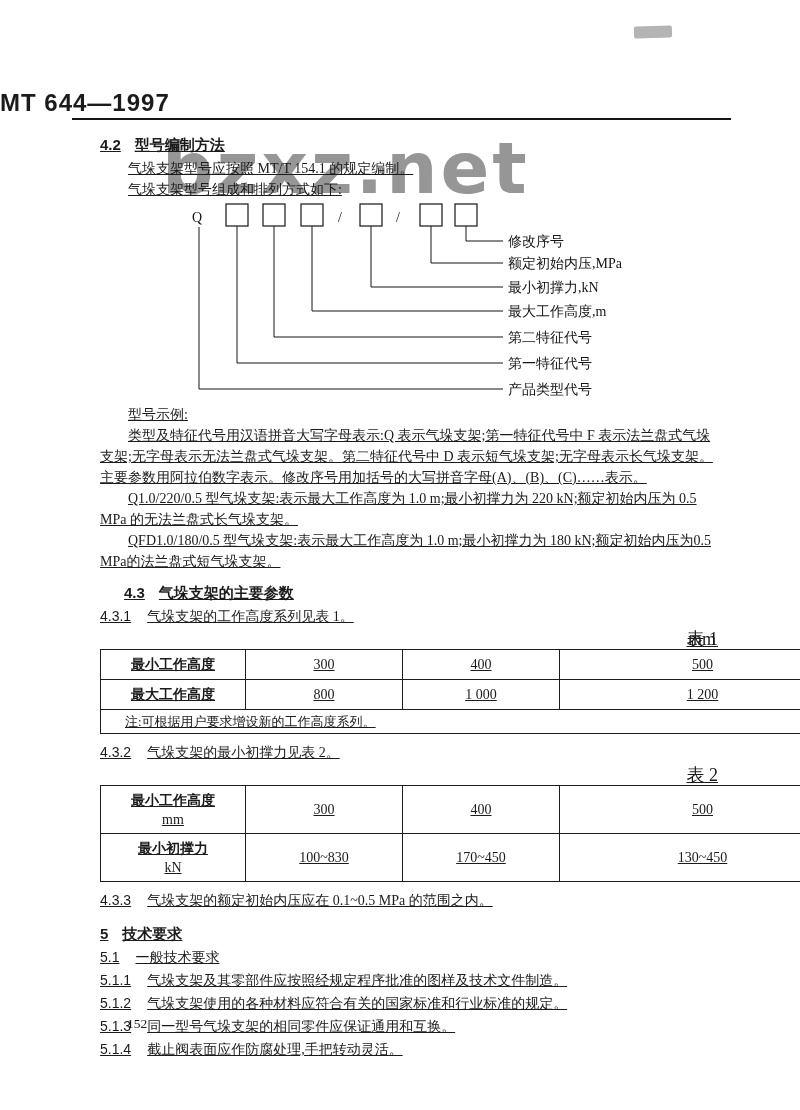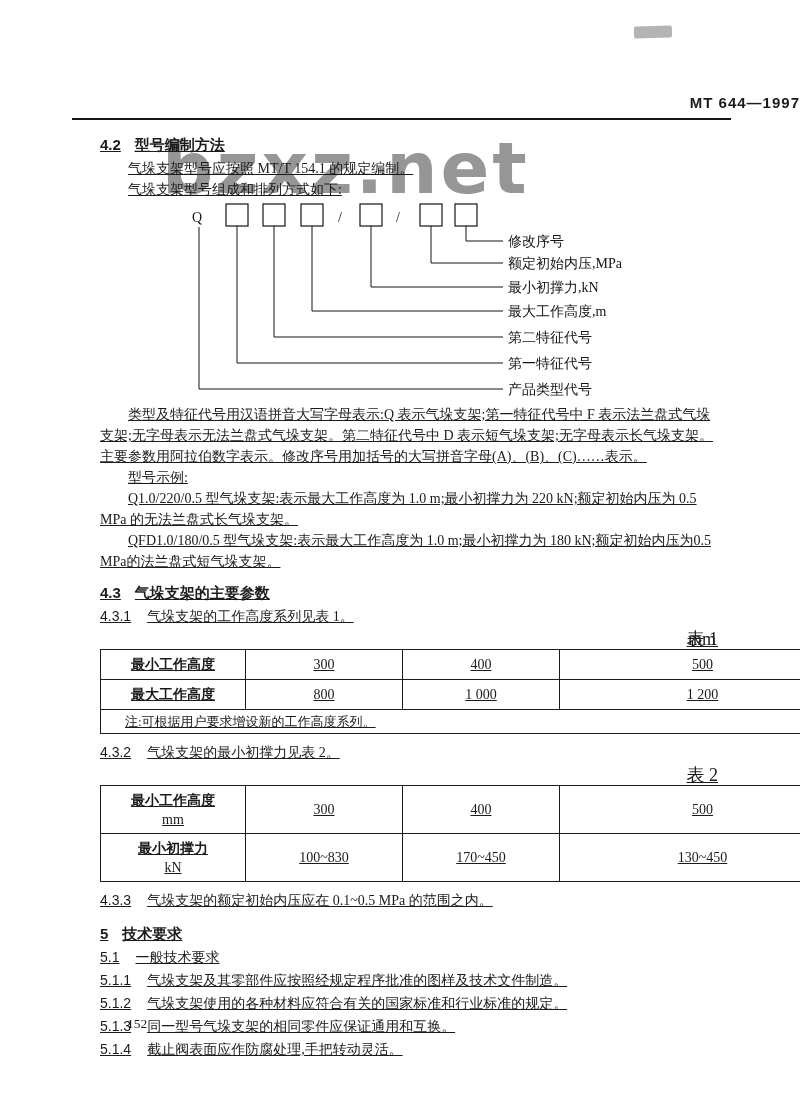--- a/index.html
+++ b/index.html
@@ -13,34 +13,34 @@
     position:absolute; top:26px; left:634px; width:38px; height:12px;
     background:#9b9b9b; border-radius:2px; opacity:.75; transform:rotate(-2deg);
   }
   .watermark {
     position:absolute; top:126px; left:162px; z-index:0;
     font-family:"DejaVu Sans", sans-serif; font-weight:bold;
     font-size:72px; letter-spacing:3px; color:#737373; opacity:.75;
     pointer-events:none; user-select:none;
   }
   .header {
-    position:relative; z-index:1; padding-top:92px; text-align:right;
+    position:relative; z-index:1; padding-top:92px; text-align:left;
     font-family:"Liberation Sans", sans-serif; font-weight:bold;
-    font-size:15px; letter-spacing:1px; line-height:22px;
+    font-size:24px; letter-spacing:1px; line-height:22px;
   }
   .header-rule { position:relative; z-index:1; margin:4px 0 0 72px; width:659px; height:2px; background:#151515; }
   .content {
     position:relative; z-index:1; margin:14px 82px 0 100px; width:618px;
     font-size:14px; line-height:21px;text-decoration:underline;
   }
   .heading {
     font-family:"Liberation Sans", sans-serif; font-weight:bold;
     font-size:15px; line-height:22px; margin:0 0 2px 0;
   }
-  .heading.h43 { margin-top:10px; }
+  .heading.h43 { margin-top:10px;margin-left:24px; }
   .heading.h5 { margin-top:12px; }
   .h-num { margin-right:14px; }
   p { margin:0; }
   .indent { text-indent:2em; }
   .clause { margin-bottom:2px; }
   .c-num { font-family:"Liberation Sans", sans-serif; margin-right:16px; }
   .diagram { display:block; margin:1px 0; }
   .diagram polyline { fill:none; stroke:#141414; stroke-width:1; }
   .diagram rect { fill:none; stroke:#141414; stroke-width:1.2; }
   .diagram text { font-family:"Liberation Serif", serif; font-size:14px; fill:#141414; }
@@ -108,22 +108,22 @@
       <text x="296" y="21">/</text>
       <text x="408" y="45">修改序号</text>
       <text x="408" y="67">额定初始内压,MPa</text>
       <text x="408" y="91">最小初撑力,kN</text>
       <text x="408" y="115">最大工作高度,m</text>
       <text x="408" y="141">第二特征代号</text>
       <text x="408" y="167">第一特征代号</text>
       <text x="408" y="193">产品类型代号</text>
     </svg>
 
+    <p class="indent">型号示例:</p>
     <p class="indent">类型及特征代号用汉语拼音大写字母表示:Q 表示气垛支架;第一特征代号中 F 表示法兰盘式气垛支架;无字母表示无法兰盘式气垛支架。第二特征代号中 D 表示短气垛支架;无字母表示长气垛支架。主要参数用阿拉伯数字表示。修改序号用加括号的大写拼音字母(A)、(B)、(C)……表示。</p>
-    <p class="indent">型号示例:</p>
     <p class="indent">Q1.0/220/0.5 型气垛支架:表示最大工作高度为 1.0 m;最小初撑力为 220 kN;额定初始内压为 0.5 MPa 的无法兰盘式长气垛支架。</p>
     <p class="indent">QFD1.0/180/0.5 型气垛支架:表示最大工作高度为 1.0 m;最小初撑力为 180 kN;额定初始内压为0.5 MPa的法兰盘式短气垛支架。</p>
 
     <h2 class="heading h43">
       <span class="h-num">4.3</span><span>气垛支架的主要参数</span>
     </h2>
 
     <p class="clause">
       <span class="c-num">4.3.1</span><span>气垛支架的工作高度系列见表 1。</span>
     </p>

